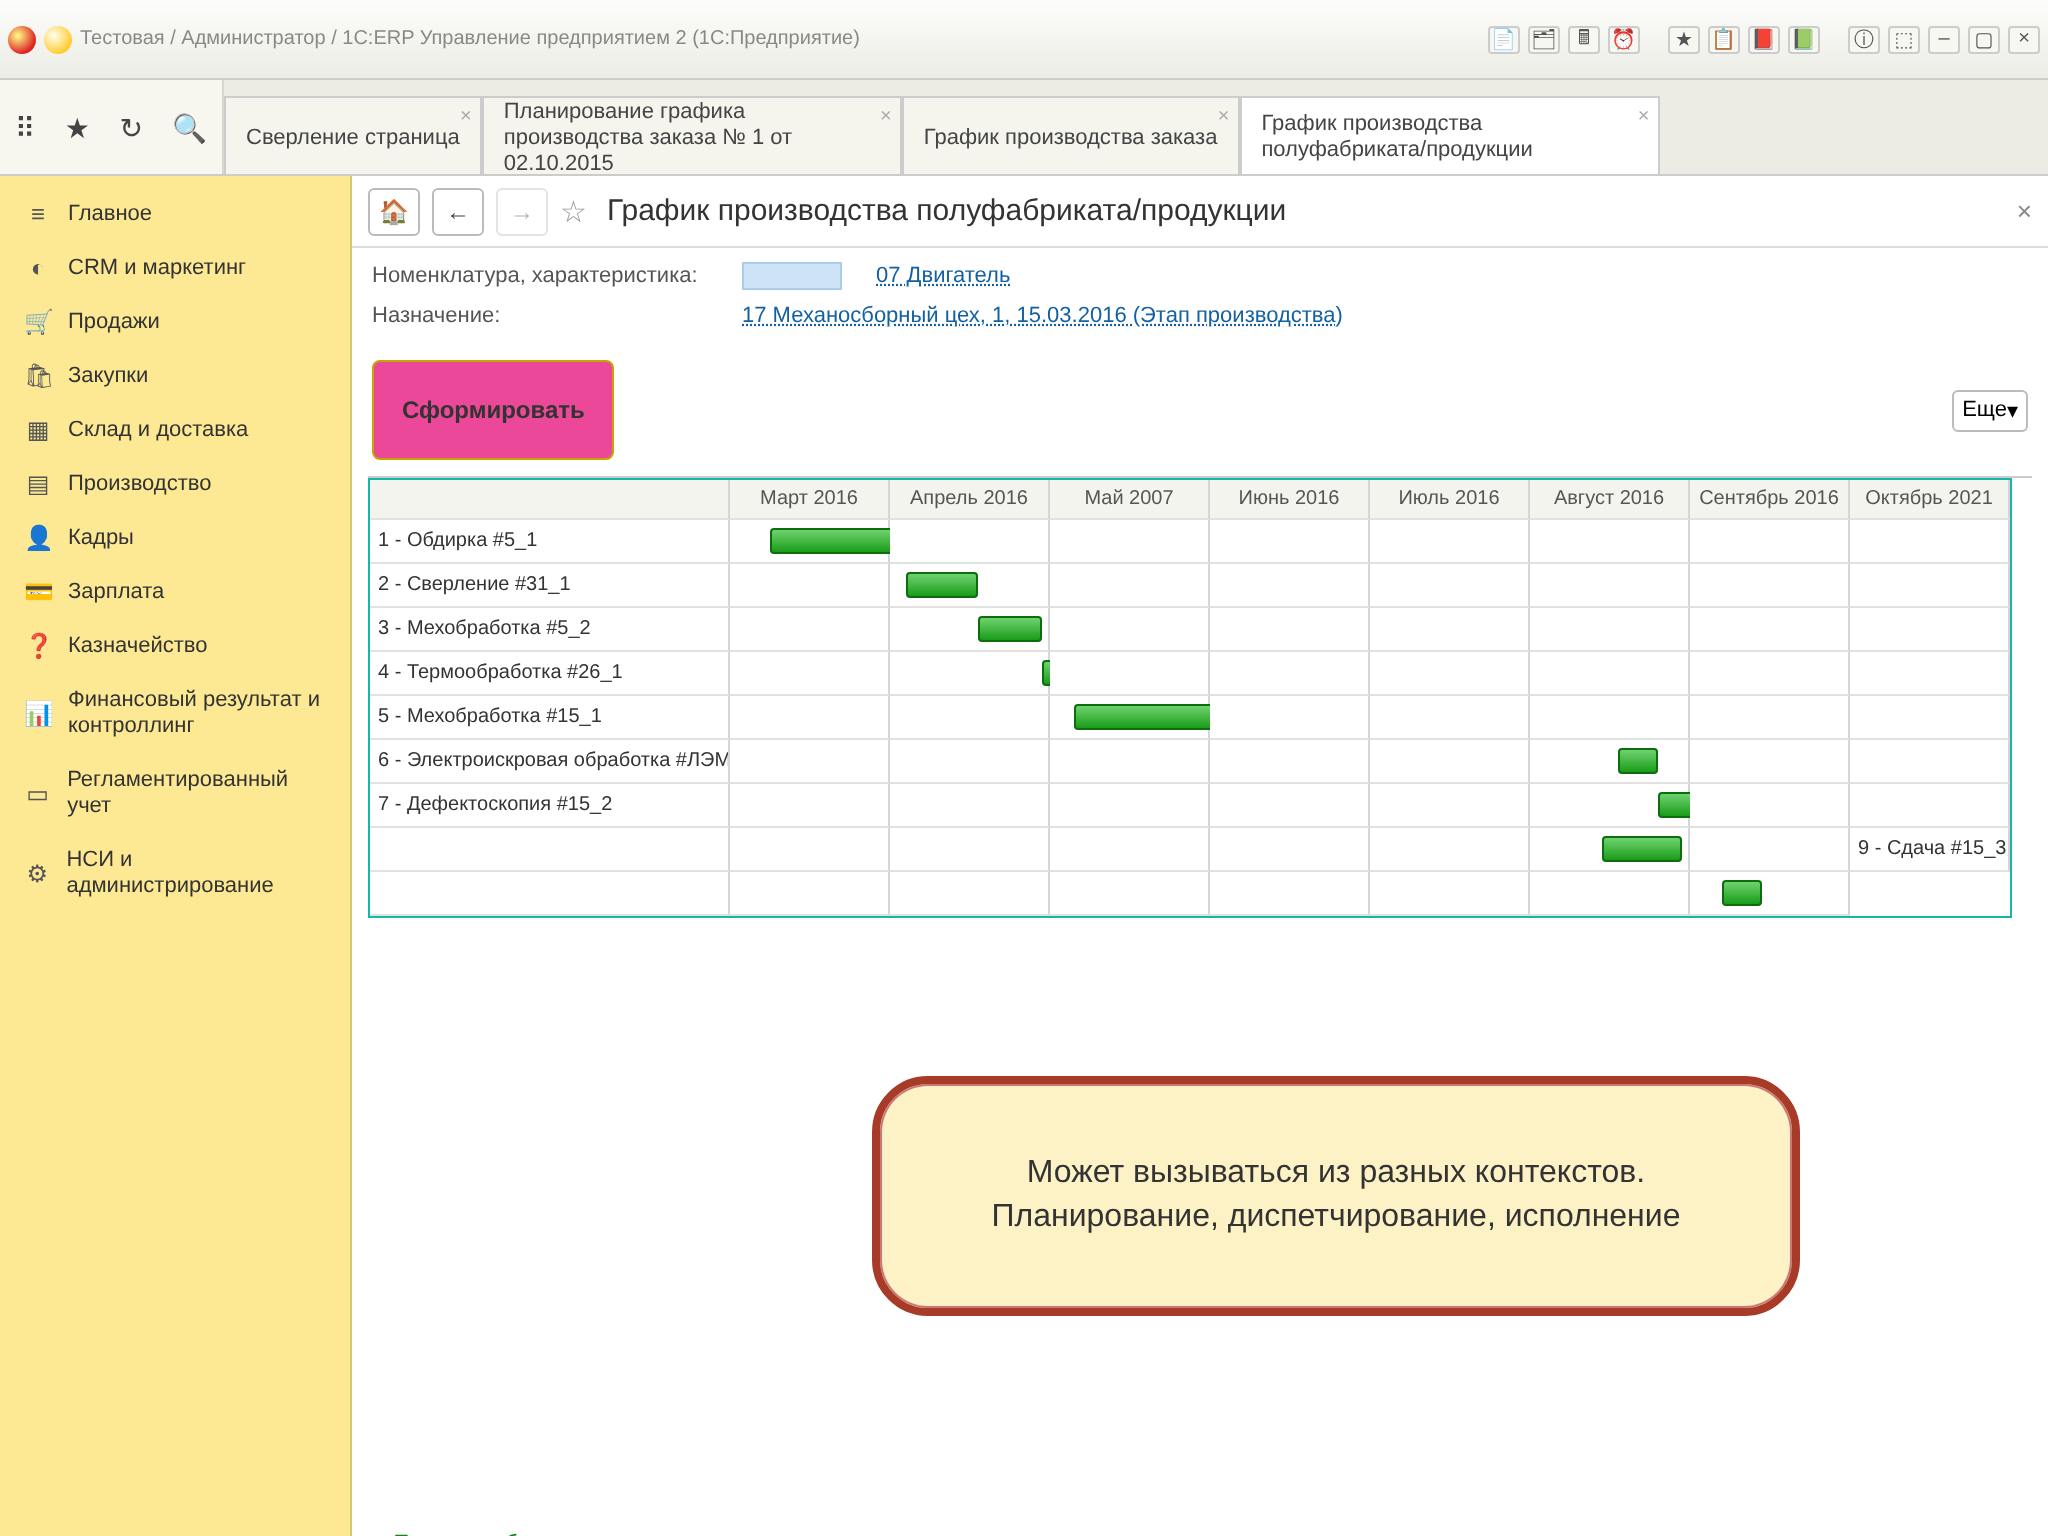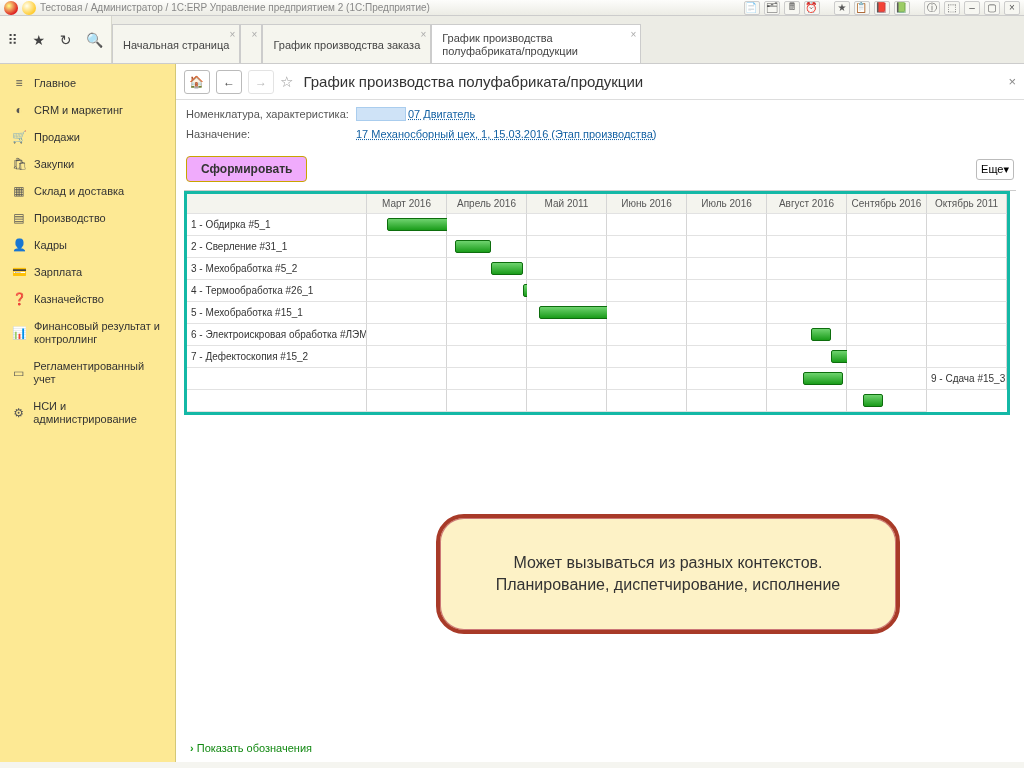--- a/index.html
+++ b/index.html
@@ -6,21 +6,21 @@
   body {
     font-family: Arial, sans-serif;
     font-size: 11px;
     background: #f5f5f0;
     width: 1024px;
     height: 768px;
     overflow: hidden;
     color: #333;
   }
   .titlebar {
-    height: 16px;
+    height: 40px;
     background: linear-gradient(#fdfdfb, #ecece5);
     border-bottom: 1px solid #ccc;
     display: flex;
     align-items: center;
     padding: 0 4px;
     font-size: 10px;
     color: #888;
   }
   .titlebar .tleft { display:flex; align-items:center; gap:4px; }
   .titlebar .tright { margin-left:auto; display:flex; align-items:center; gap:4px; }
@@ -93,46 +93,46 @@
     border-bottom: 1px solid #ddd;
     display:flex; align-items:center;
     padding: 0 8px; gap:6px;
   }
   .sqbtn { border:1px solid #bbb; background:#fff; border-radius:3px; height:24px; min-width:26px; display:flex; align-items:center; justify-content:center; font-size:12px; color:#444; }
   .star { font-size:15px; color:#999; }
   .page-title { font-size:15px; color:#333; margin-left:4px; }
   .close-x { margin-left:auto; color:#888; font-size:13px; border:none; background:none; }
 
   .params { padding: 4px 10px 6px 10px; }
-  .prow { display:flex; align-items:center; height:20px; font-size:11px; color:#555; }
+  .prow { display:flex; align-items:center; height:20px; font-size:11px; color:#555;gap:15px; }
   .plabel { width: 170px; }
   .plink { color:#1361a3; text-decoration: underline dotted; cursor:pointer; }
   .bluebox { display:inline-block; background:#cfe3f7; width:50px; height:14px; margin-right:2px; vertical-align:middle; border:1px solid #aacdee;}
 
   .actionrow { padding: 6px 10px 8px 10px; display:flex; align-items:center; }
   .gen-btn {
-    background: #f0abfc;
+    background: #ec4899;
     border: 1px solid #c8a400;
     border-radius: 4px;
-    padding: 5px 14px;
+    padding: 17px 14px;
     font-size: 12px;
     font-weight: bold;
     color:#333;
   }
   .more-btn { margin-left:auto; border:1px solid #bbb; background:#fff; border-radius:3px; padding:3px 4px; font-size:11px; display:flex; align-items:center; gap:0; }
 
   .gantt-wrap {
     flex:1; overflow:auto; position:relative; border-top:1px solid #ccc;
     margin: 0 8px;
   }
   .gantt {
     display:grid;
     grid-template-columns: 180px repeat(8, 80px);
     font-size:10px;
-    border:3px solid #14b8a6;
+    border:1px solid #14b8a6;
     width: max-content;
   }
   .gantt .hcell, .gantt .lcell, .gantt .dcell {
     border-right:1px solid #d5d5d5;
     border-bottom:1px solid #e2e2e2;
     padding:3px 4px;
     height:22px;
     display:flex; align-items:center;
     background:#fff;
     position:relative;
@@ -196,24 +196,25 @@
 
 <div class="tabsbar">
   <div class="tools-left">
     <span>⠿</span>
     <span>★</span>
     <span>↻</span>
     <span>🔍</span>
   </div>
   <div class="tabs" id="tabs-container">
       <div class="tab">
-        <span>Начальная страница</span>
+        <span>Сверление страница</span>
         <span class="close">×</span>
       </div>
       <div class="tab">
+        <span>Планирование графика производства заказа № 1 от 02.10.2015</span>
         <span class="close">×</span>
       </div>
       <div class="tab">
         <span>График производства заказа</span>
         <span class="close">×</span>
       </div>
       <div class="tab active">
         <span>График производства полуфабриката/продукции</span>
         <span class="close">×</span>
       </div>
@@ -300,26 +301,26 @@
           <span>Еще</span>
           <span>▾</span>
         </button>
     </div>
 
     <div class="gantt-wrap">
       <div class="gantt" id="gantt">
           <div class="hcell corner"></div>
           <div class="hcell">Март 2016</div>
           <div class="hcell">Апрель 2016</div>
-          <div class="hcell">Май 2011</div>
+          <div class="hcell">Май 2007</div>
           <div class="hcell">Июнь 2016</div>
           <div class="hcell">Июль 2016</div>
           <div class="hcell">Август 2016</div>
           <div class="hcell">Сентябрь 2016</div>
-          <div class="hcell">Октябрь 2011</div>
+          <div class="hcell">Октябрь 2021</div>
           <div class="lcell">1 - Обдирка #5_1</div>
           <div class="dcell">
             <div class="bar" style="left: 20px; width: 68px;"></div>
           </div>
           <div class="dcell"></div>
           <div class="dcell"></div>
           <div class="dcell"></div>
           <div class="dcell"></div>
           <div class="dcell"></div>
           <div class="dcell"></div>

